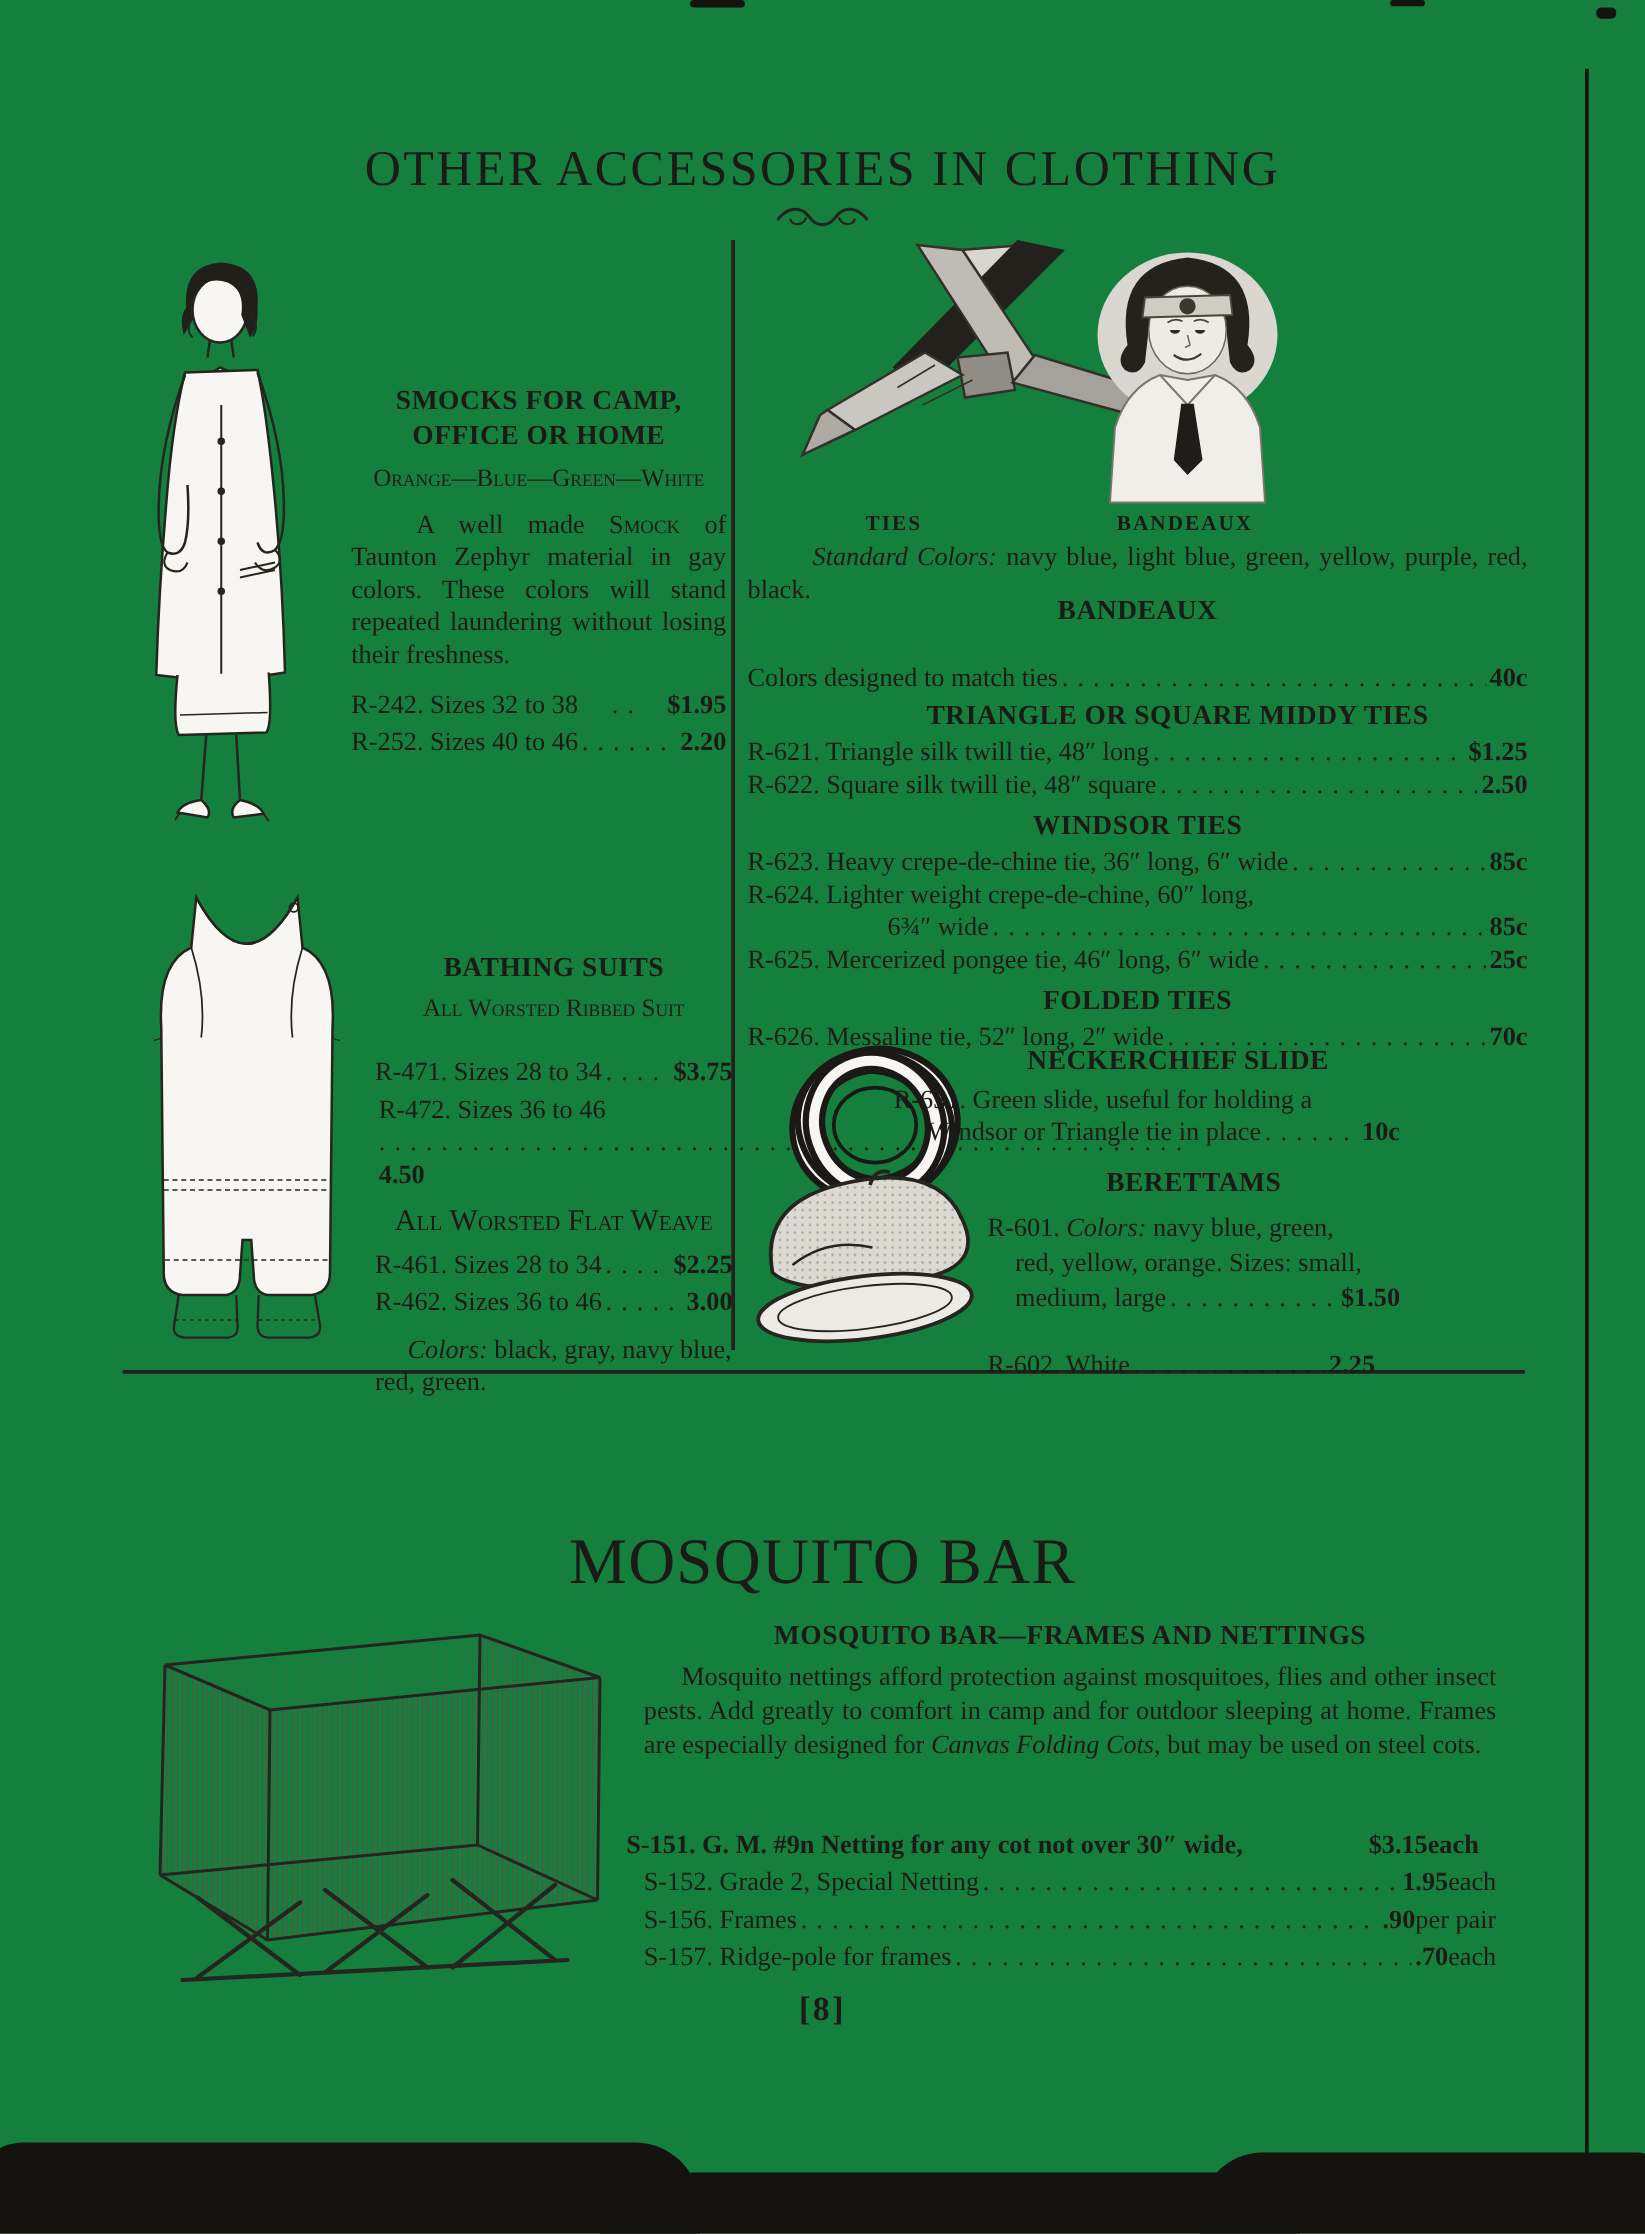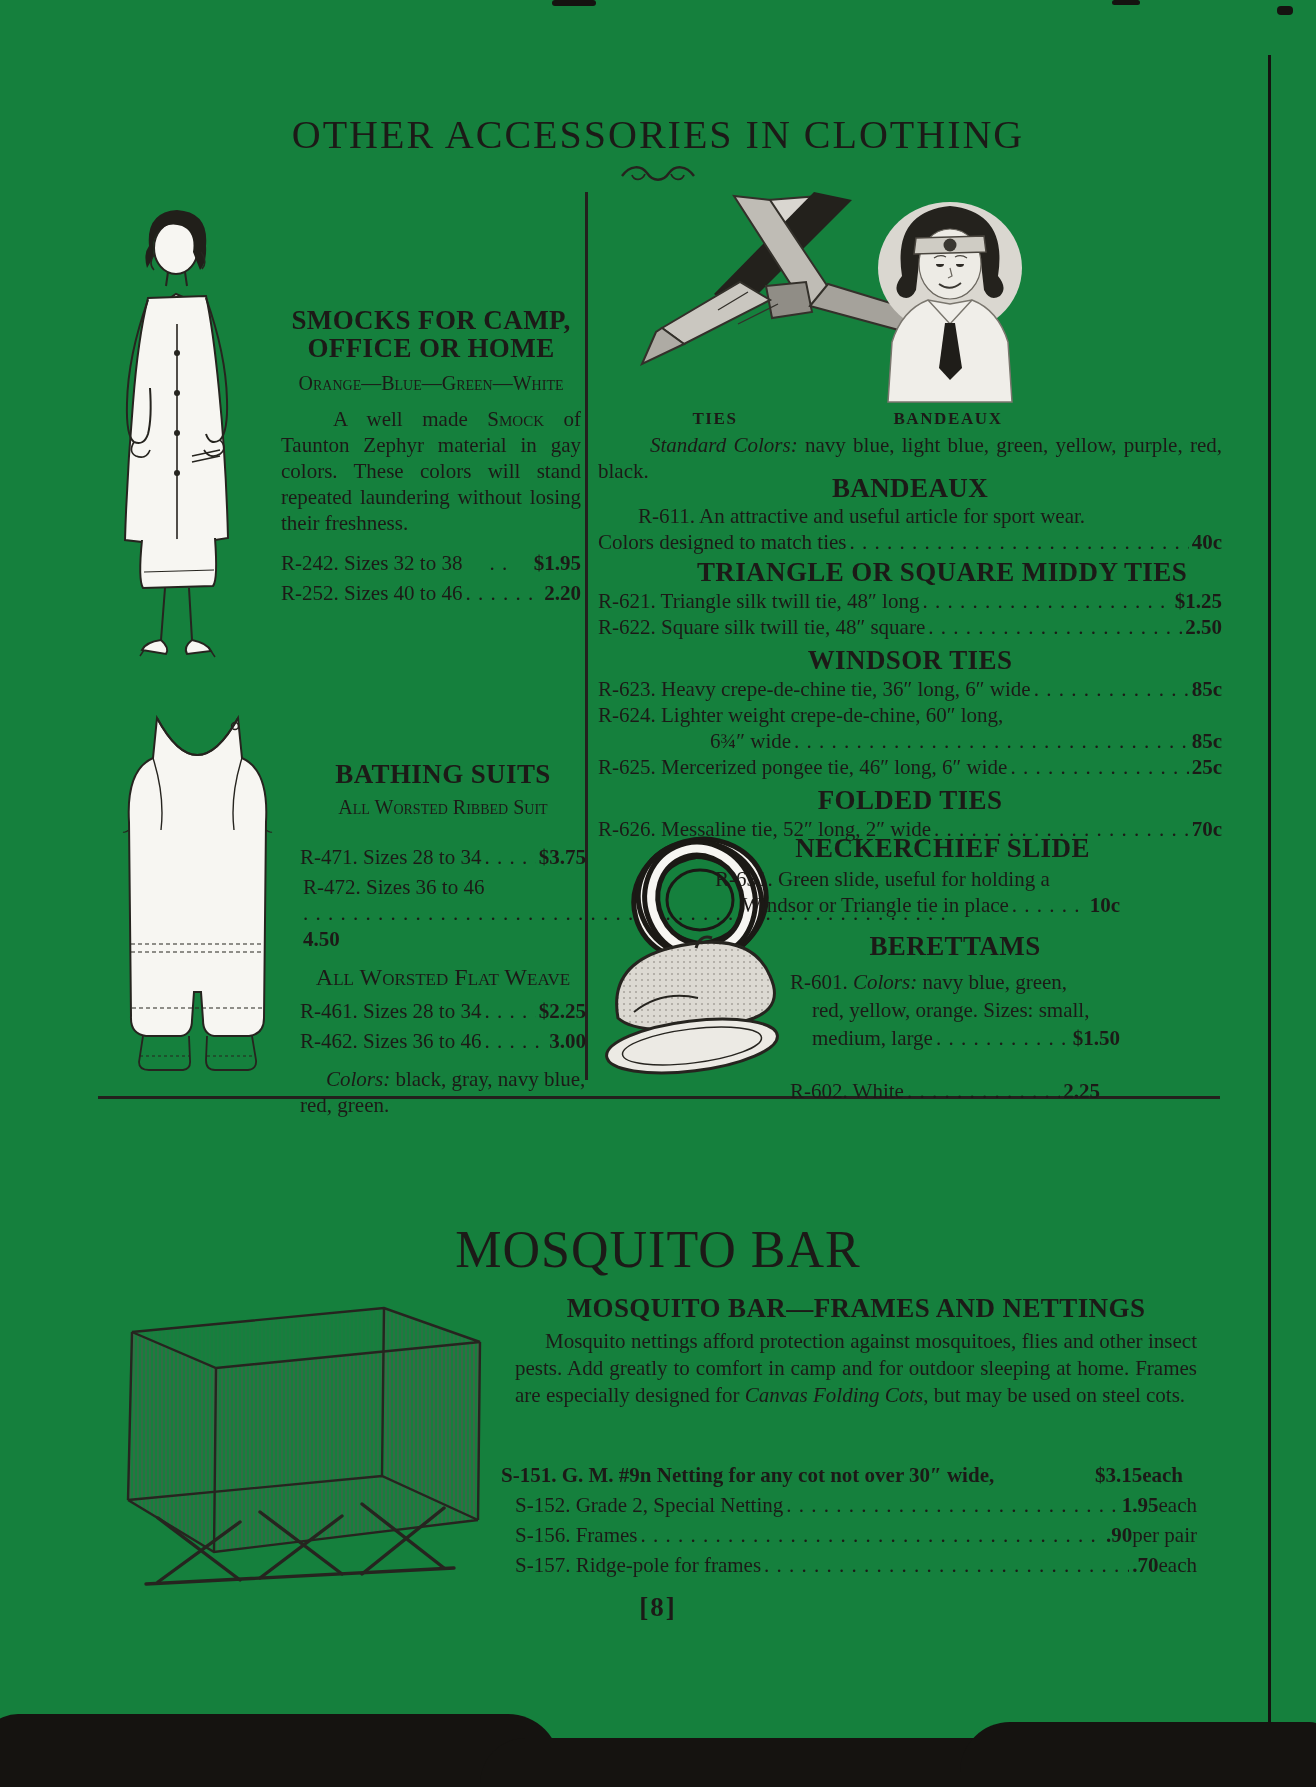--- a/index.html
+++ b/index.html
@@ -12,21 +12,21 @@
   .abs{position:absolute;}
   .ctr{text-align:center;}
   .bold{font-weight:bold;}
   .ital{font-style:italic;}
   .sc{font-variant:small-caps;}
   .title{
     font-size:40px;line-height:46px;letter-spacing:2px;
     white-space:nowrap;
   }
   .bighead{font-size:52px;line-height:44px;letter-spacing:1px;white-space:nowrap;}
-  .h{font-weight:bold;font-size:27px;line-height:28px;letter-spacing:.4px;text-align:center;}
+  .h{font-weight:bold;font-size:22px;line-height:28px;letter-spacing:.4px;text-align:center;}
   .cap{font-weight:bold;font-size:17px;letter-spacing:1.6px;text-align:center;}
   .para{text-align:justify;}
   .ind{display:inline-block;width:52px;}
   .row{display:flex;align-items:baseline;}
   .row .lbl{white-space:nowrap;}
   .dots{flex:1 1 auto;overflow:hidden;white-space:nowrap;margin:0 3px;min-width:10px;}
   .dots::after{content:". . . . . . . . . . . . . . . . . . . . . . . . . . . . . . . . . . . . . . . . . . . . . . . . . . . .";letter-spacing:1px;}
   .spacer{flex:1 1 auto;min-width:8px;}
   .price{font-weight:bold;white-space:nowrap;}
   .unit{white-space:nowrap;}
@@ -168,21 +168,20 @@
       <polygon points="83,133 93,133 100,178 88,190 77,178" fill="#1f1d19"></polygon>
     </svg>
   </div>
 
   <div class="abs cap" style="left:615px;top:406px;width:200px;">TIES</div>
   <div class="abs cap" style="left:848px;top:406px;width:200px;">BANDEAUX</div>
 
   <div class="abs para" style="left:598px;top:432px;width:624px;"><span class="ind"></span><span class="ital">Standard Colors:</span><span> navy blue, light blue, green, yellow, purple, red, black.</span></div>
 
   <div class="abs h" style="left:598px;top:474px;width:624px;">BANDEAUX</div>
-  <div class="abs" style="left:598px;top:503px;width:624px;"><span class="ind" style="width:40px;"></span><span>R-611. An attractive and useful article for sport wear.</span></div>
   <div class="abs row" style="left:598px;top:529px;width:624px;">
     <span class="lbl">Colors designed to match ties</span>
       <span class="dots"></span>
       <span class="price">40c</span>
   </div>
 
   <div class="abs h" style="left:630px;top:558px;width:624px;">TRIANGLE OR SQUARE MIDDY TIES</div>
   <div class="abs row" style="left:598px;top:588px;width:624px;">
     <span class="lbl">R-621. Triangle silk twill tie, 48″ long</span>
       <span class="dots"></span>

